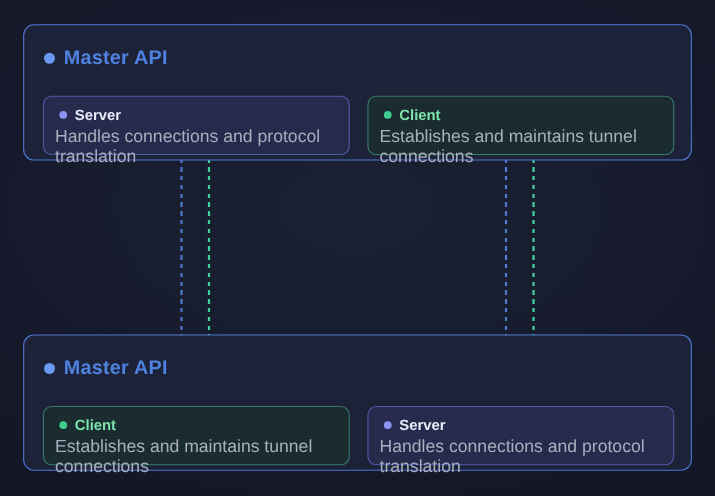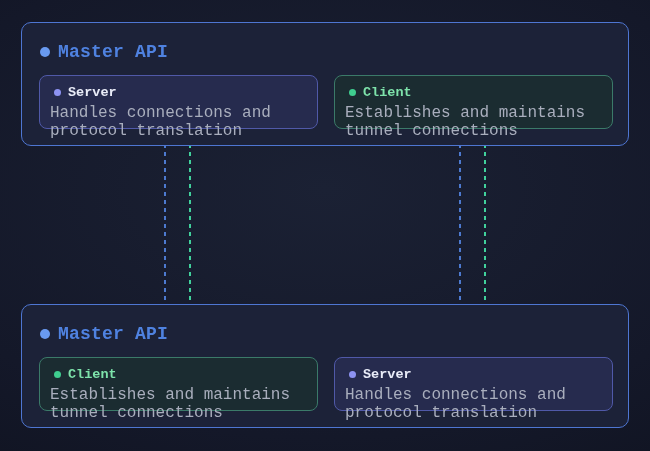--- a/index.html
+++ b/index.html
@@ -4,21 +4,21 @@
 <style>
   html, body { margin: 0; padding: 0; }
   body {
     width: 650px; height: 451px; overflow: hidden;
     font-family: "Liberation Sans", sans-serif;
     background: radial-gradient(ellipse 120% 100% at 50% 42%,
       var(--page-bg-center, #1b2134) 0%,
       #141829 55%,
       var(--page-bg-edge, #0d101b) 100%);
   }
-  .stage { position: relative; width: 566px; height: 451px; font-family: Liberation Mono, monospace; }
+  .stage { position: relative; width: 566px; height: 451px; }
 
   .panel {
     position: absolute; left: 21px; width: 608px; height: 124px;
     box-sizing: border-box;
     background: var(--panel-bg, #1c2238);
     border: 1.5px solid var(--panel-border, #4e76d2);
     border-radius: 10px;
     z-index: 1;
   }
   .panel-top { top: 22px; }
@@ -31,21 +31,21 @@
   .heading-dot {
     width: 10px; height: 10px; border-radius: 50%;
     background: var(--heading-dot, #699af0);
   }
   .heading-text {
     font-size: 18px; font-weight: bold; letter-spacing: 0.2px;
     color: var(--heading-text, #4f82e0);
   }
 
   .card {
-    position: absolute; top: 52px; width: 279px; height: 54px;
+    position: absolute; top: 64px; width: 279px; height: 54px;
     box-sizing: border-box; border-radius: 8px;
     padding: 7px 12px 0 10px;
     z-index: 2;
   }
   .card-left  { left: 17px; }
   .card-right { left: 312px; }
   .card.server {
     background: var(--server-bg, #262b4e);
     border: 1px solid var(--server-border, #5059a8);
   }

